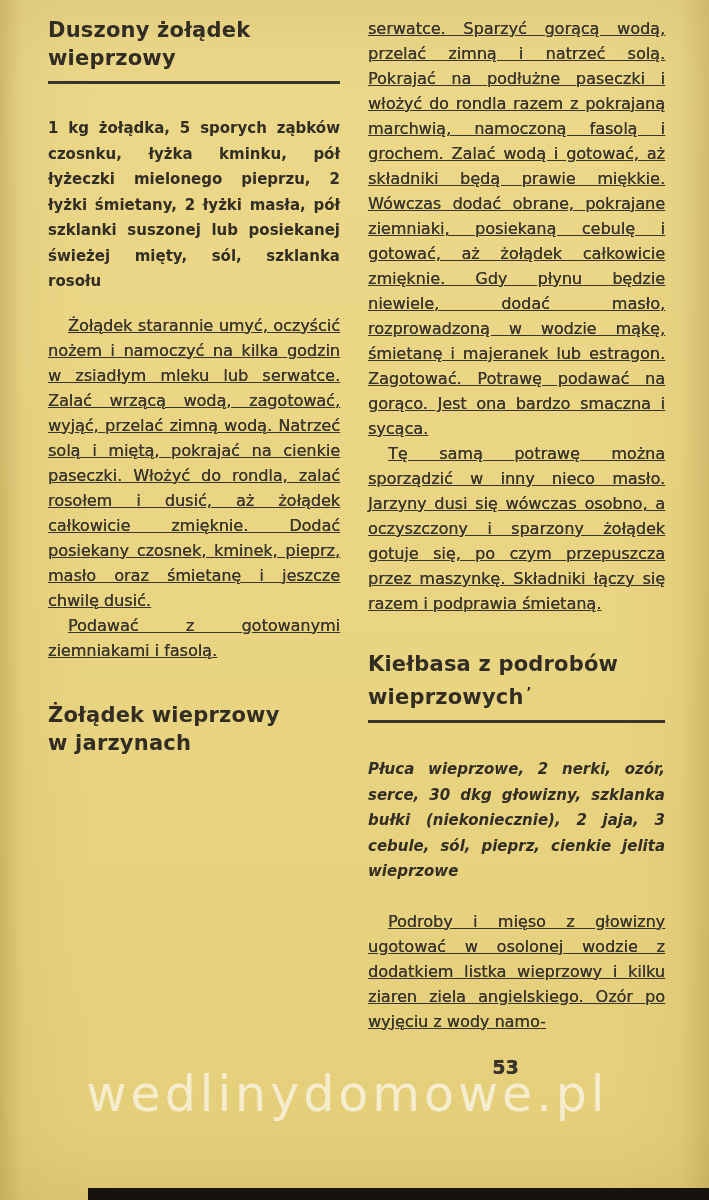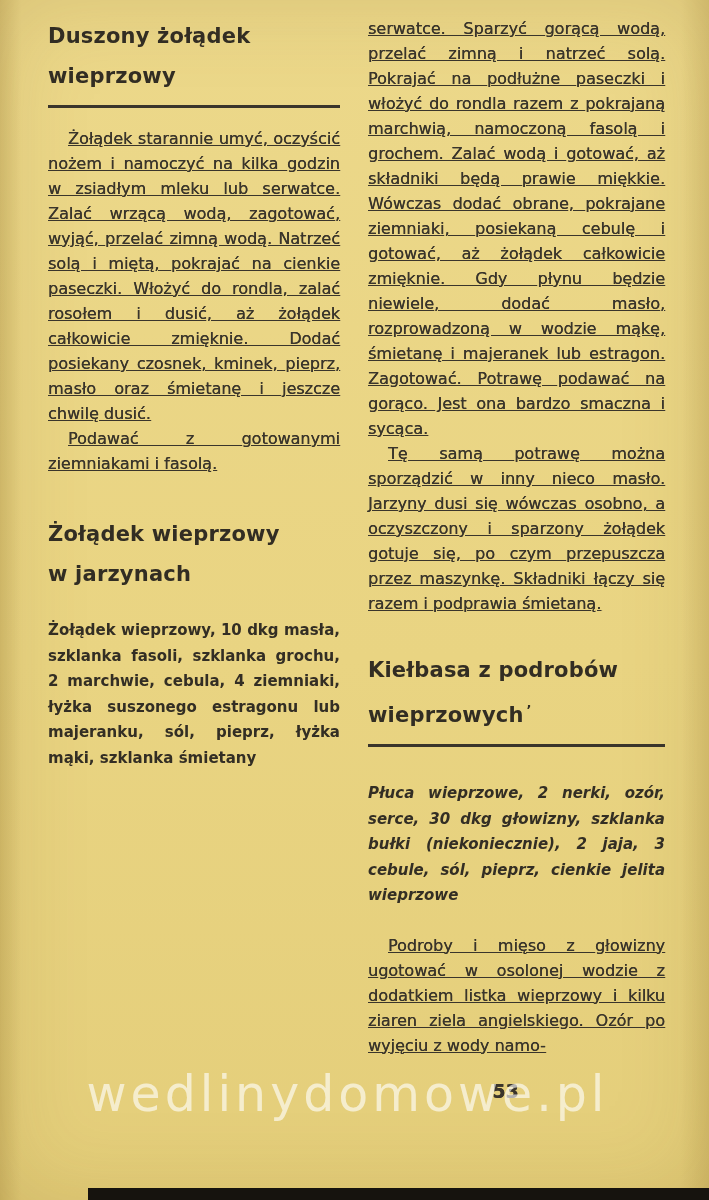--- a/index.html
+++ b/index.html
@@ -19,21 +19,21 @@
       linear-gradient(180deg, #ecd88a 0%, #e9d482 55%, #e4ce7a 100%);
     box-shadow: inset 0 0 90px rgba(120,90,20,0.18);
   }
   .columns { display: flex; padding: 16px 44px 0 48px; }
   .col-left  { width: 292px; margin-right: 28px; }
   .col-right { width: 297px; }
   p { margin: 0; }
   h2 { margin: 0; }
 
   .title {
-    font-size: 21px; line-height: 40px; font-weight: bold;
+    font-size: 21px; line-height: 28px; font-weight: bold;
     letter-spacing: 0.2px; color: #322d23;
     white-space: pre-line;
   }
   .fnmark { font-size: 13px; font-weight: bold; margin-left: 3px; }
   .rule { height: 3px; background: #3a352b; margin-top: 9px; }
 
   .ingredients {
     font-size: 15px; line-height: 25.5px; font-weight: bold;
     text-align: justify; hyphens: auto; color: #332e24;
   }
@@ -82,28 +82,28 @@
 <body>
 
 <div class="page">
   <div class="columns">
 
     <div class="col-left">
       <section>
         <h2 class="title">Duszony żołądek
 wieprzowy</h2>
         <div class="rule"></div>
+        <p class="ingredients mt-32">1 kg żołądka, 5 sporych ząbków czosnku, łyżka kminku, pół łyżeczki mielonego pieprzu, 2 łyżki śmietany, 2 łyżki masła, pół szklanki suszonej lub posiekanej świeżej mięty, sól, szklanka rosołu</p>
         <p class="bodytext indent mt-18">Żołądek starannie umyć, oczyścić nożem i namoczyć na kilka godzin w zsiadłym mleku lub serwatce. Zalać wrzącą wodą, zagotować, wyjąć, przelać zimną wodą. Natrzeć solą i miętą, pokrajać na cienkie paseczki. Włożyć do rondla, zalać rosołem i dusić, aż żołądek całkowicie zmięknie. Dodać posiekany czosnek, kminek, pieprz, masło oraz śmietanę i jeszcze chwilę dusić.</p>
         <p class="bodytext indent">Podawać z gotowanymi ziemniakami i fasolą.</p>
       </section>
 
       <section class="mt-38">
         <h2 class="title">Żołądek wieprzowy
 w jarzynach</h2>
-        <p class="ingredients mt-24">Żołądek wieprzowy, 10 dkg masła, szklanka fasoli, szklanka grochu, 2 marchwie, cebula, 4 ziemniaki, łyżka suszonego estragonu lub majeranku, sól, pieprz, łyżka mąki, szklanka śmietany</p>
       </section>
     </div>
 
     <div class="col-right">
       <p class="bodytext">serwatce. Sparzyć gorącą wodą, przelać zimną i natrzeć solą. Pokrajać na podłużne paseczki i włożyć do rondla razem z pokrajaną marchwią, namoczoną fasolą i grochem. Zalać wodą i gotować, aż składniki będą prawie miękkie. Wówczas dodać obrane, pokrajane ziemniaki, posiekaną cebulę i gotować, aż żołądek całkowicie zmięknie. Gdy płynu będzie niewiele, dodać masło, rozprowadzoną w wodzie mąkę, śmietanę i majeranek lub estragon. Zagotować. Potrawę podawać na gorąco. Jest ona bardzo smaczna i sycąca.</p>
       <p class="bodytext indent">Tę samą potrawę można sporządzić w inny nieco masło. Jarzyny dusi się wówczas osobno, a oczyszczony i sparzony żołądek gotuje się, po czym przepuszcza przez maszynkę. Składniki łączy się razem i podprawia śmietaną.</p>
 
       <section class="mt-34">
         <h2 class="title"><span>Kiełbasa z podrobów
 wieprzowych</span><sup class="fnmark">’</sup></h2>

